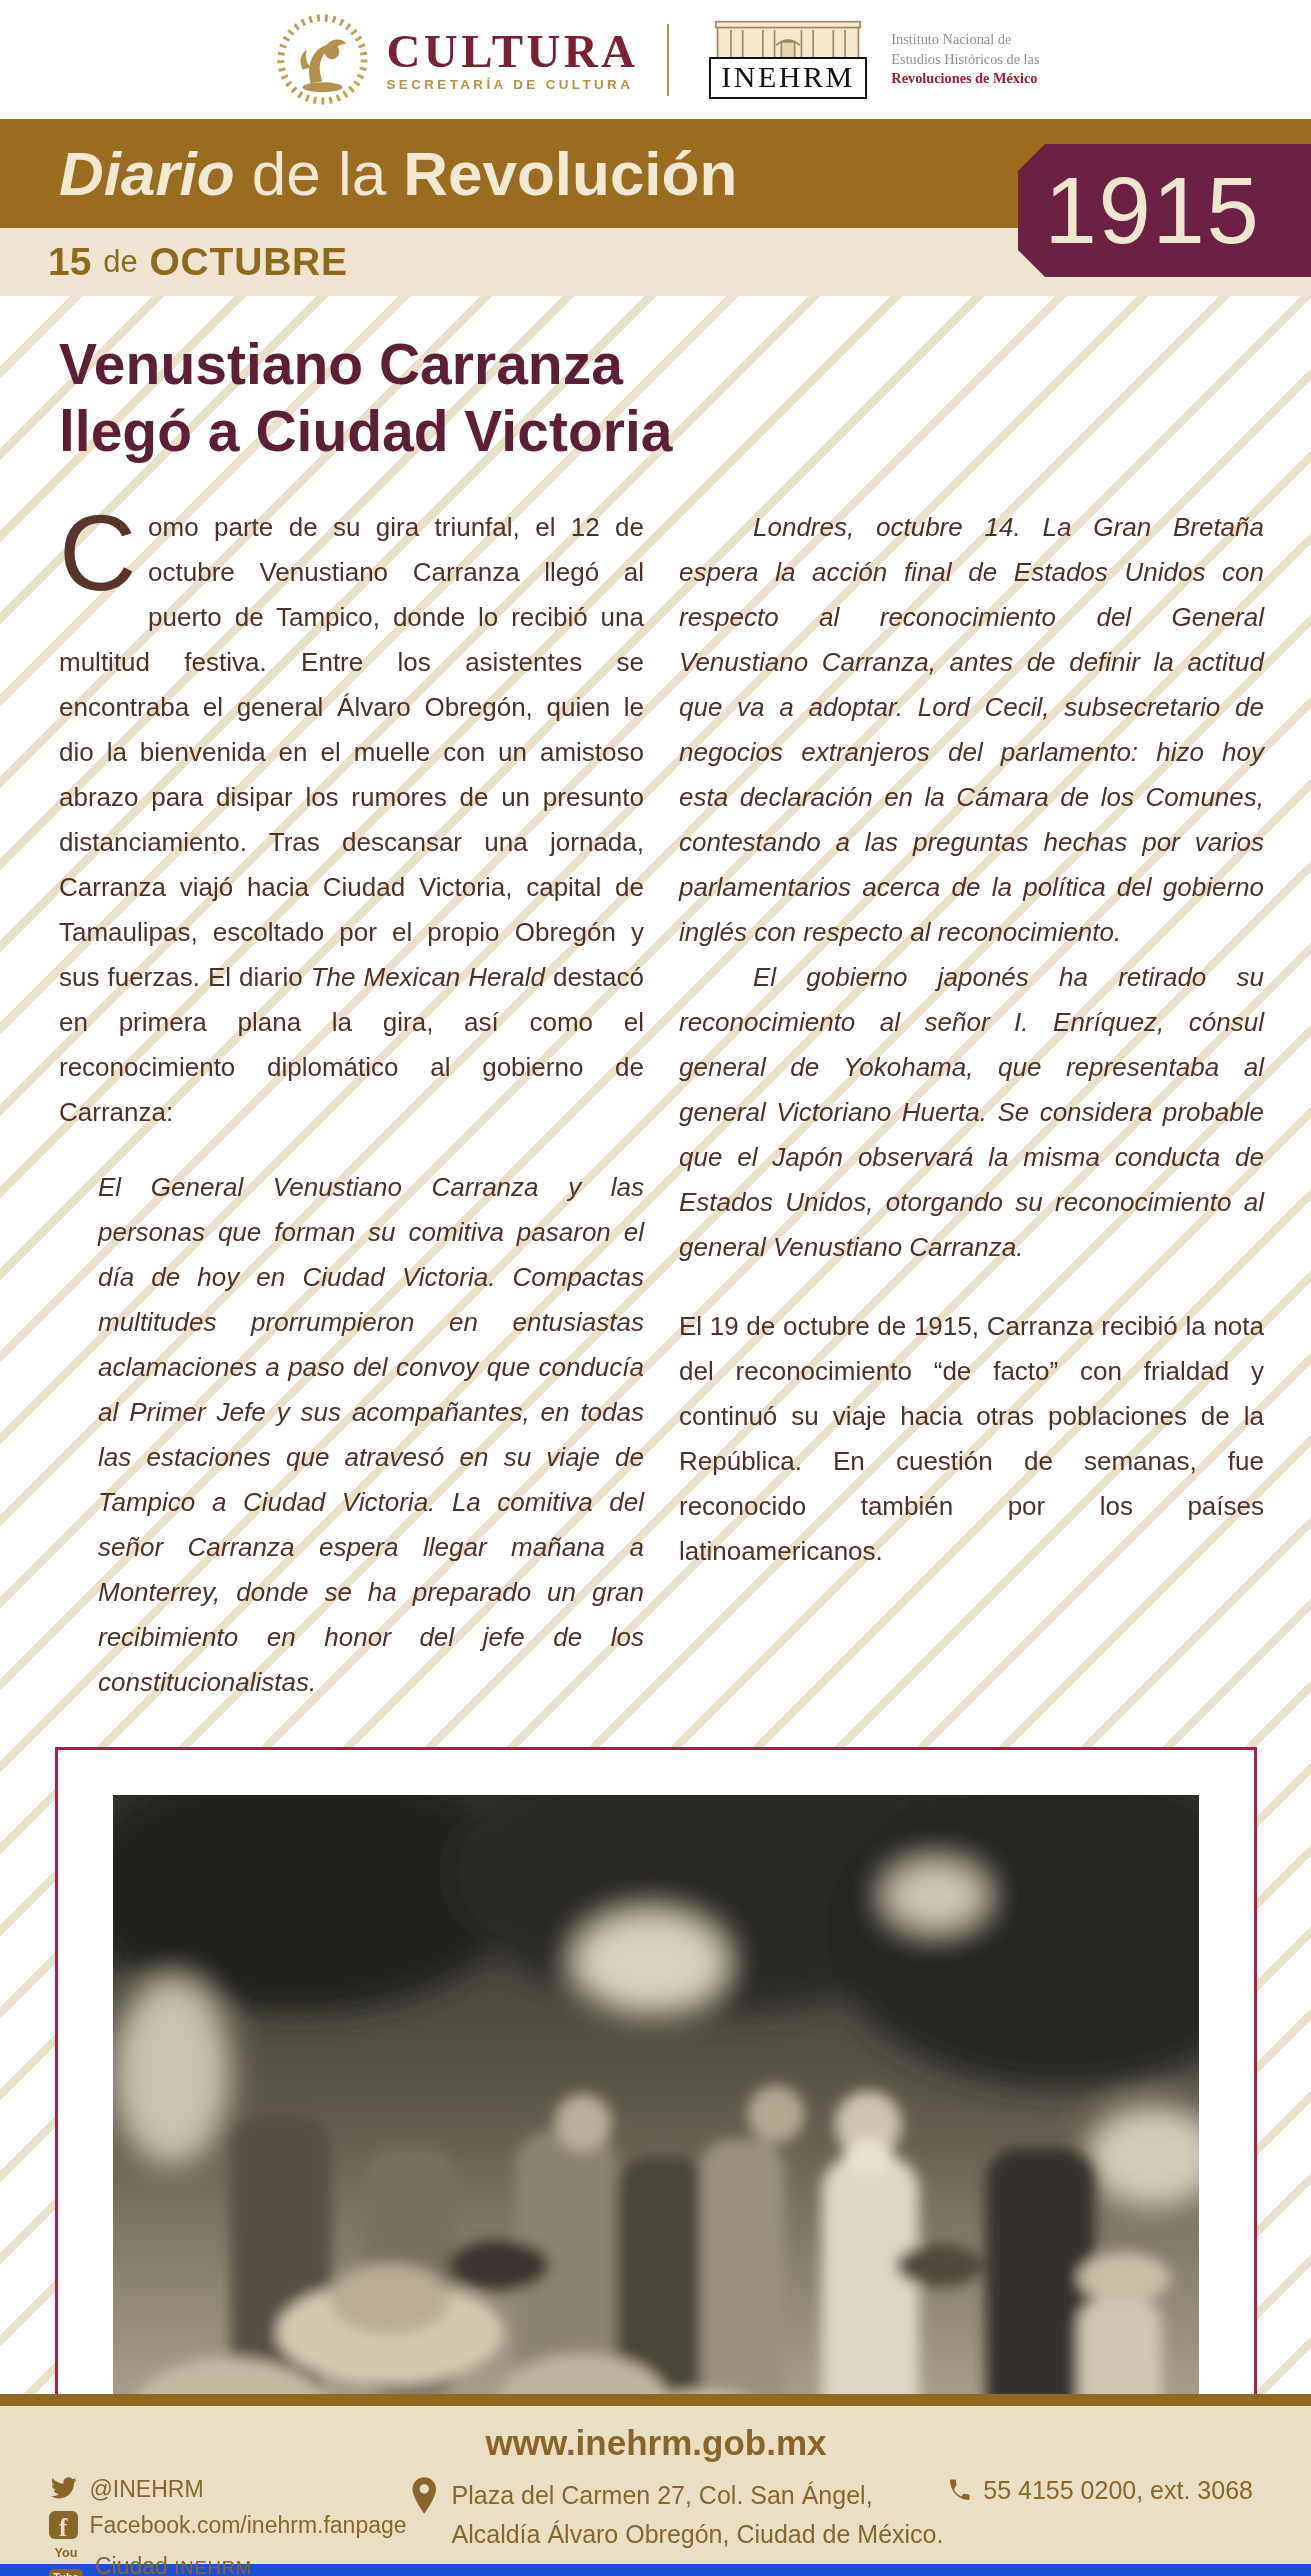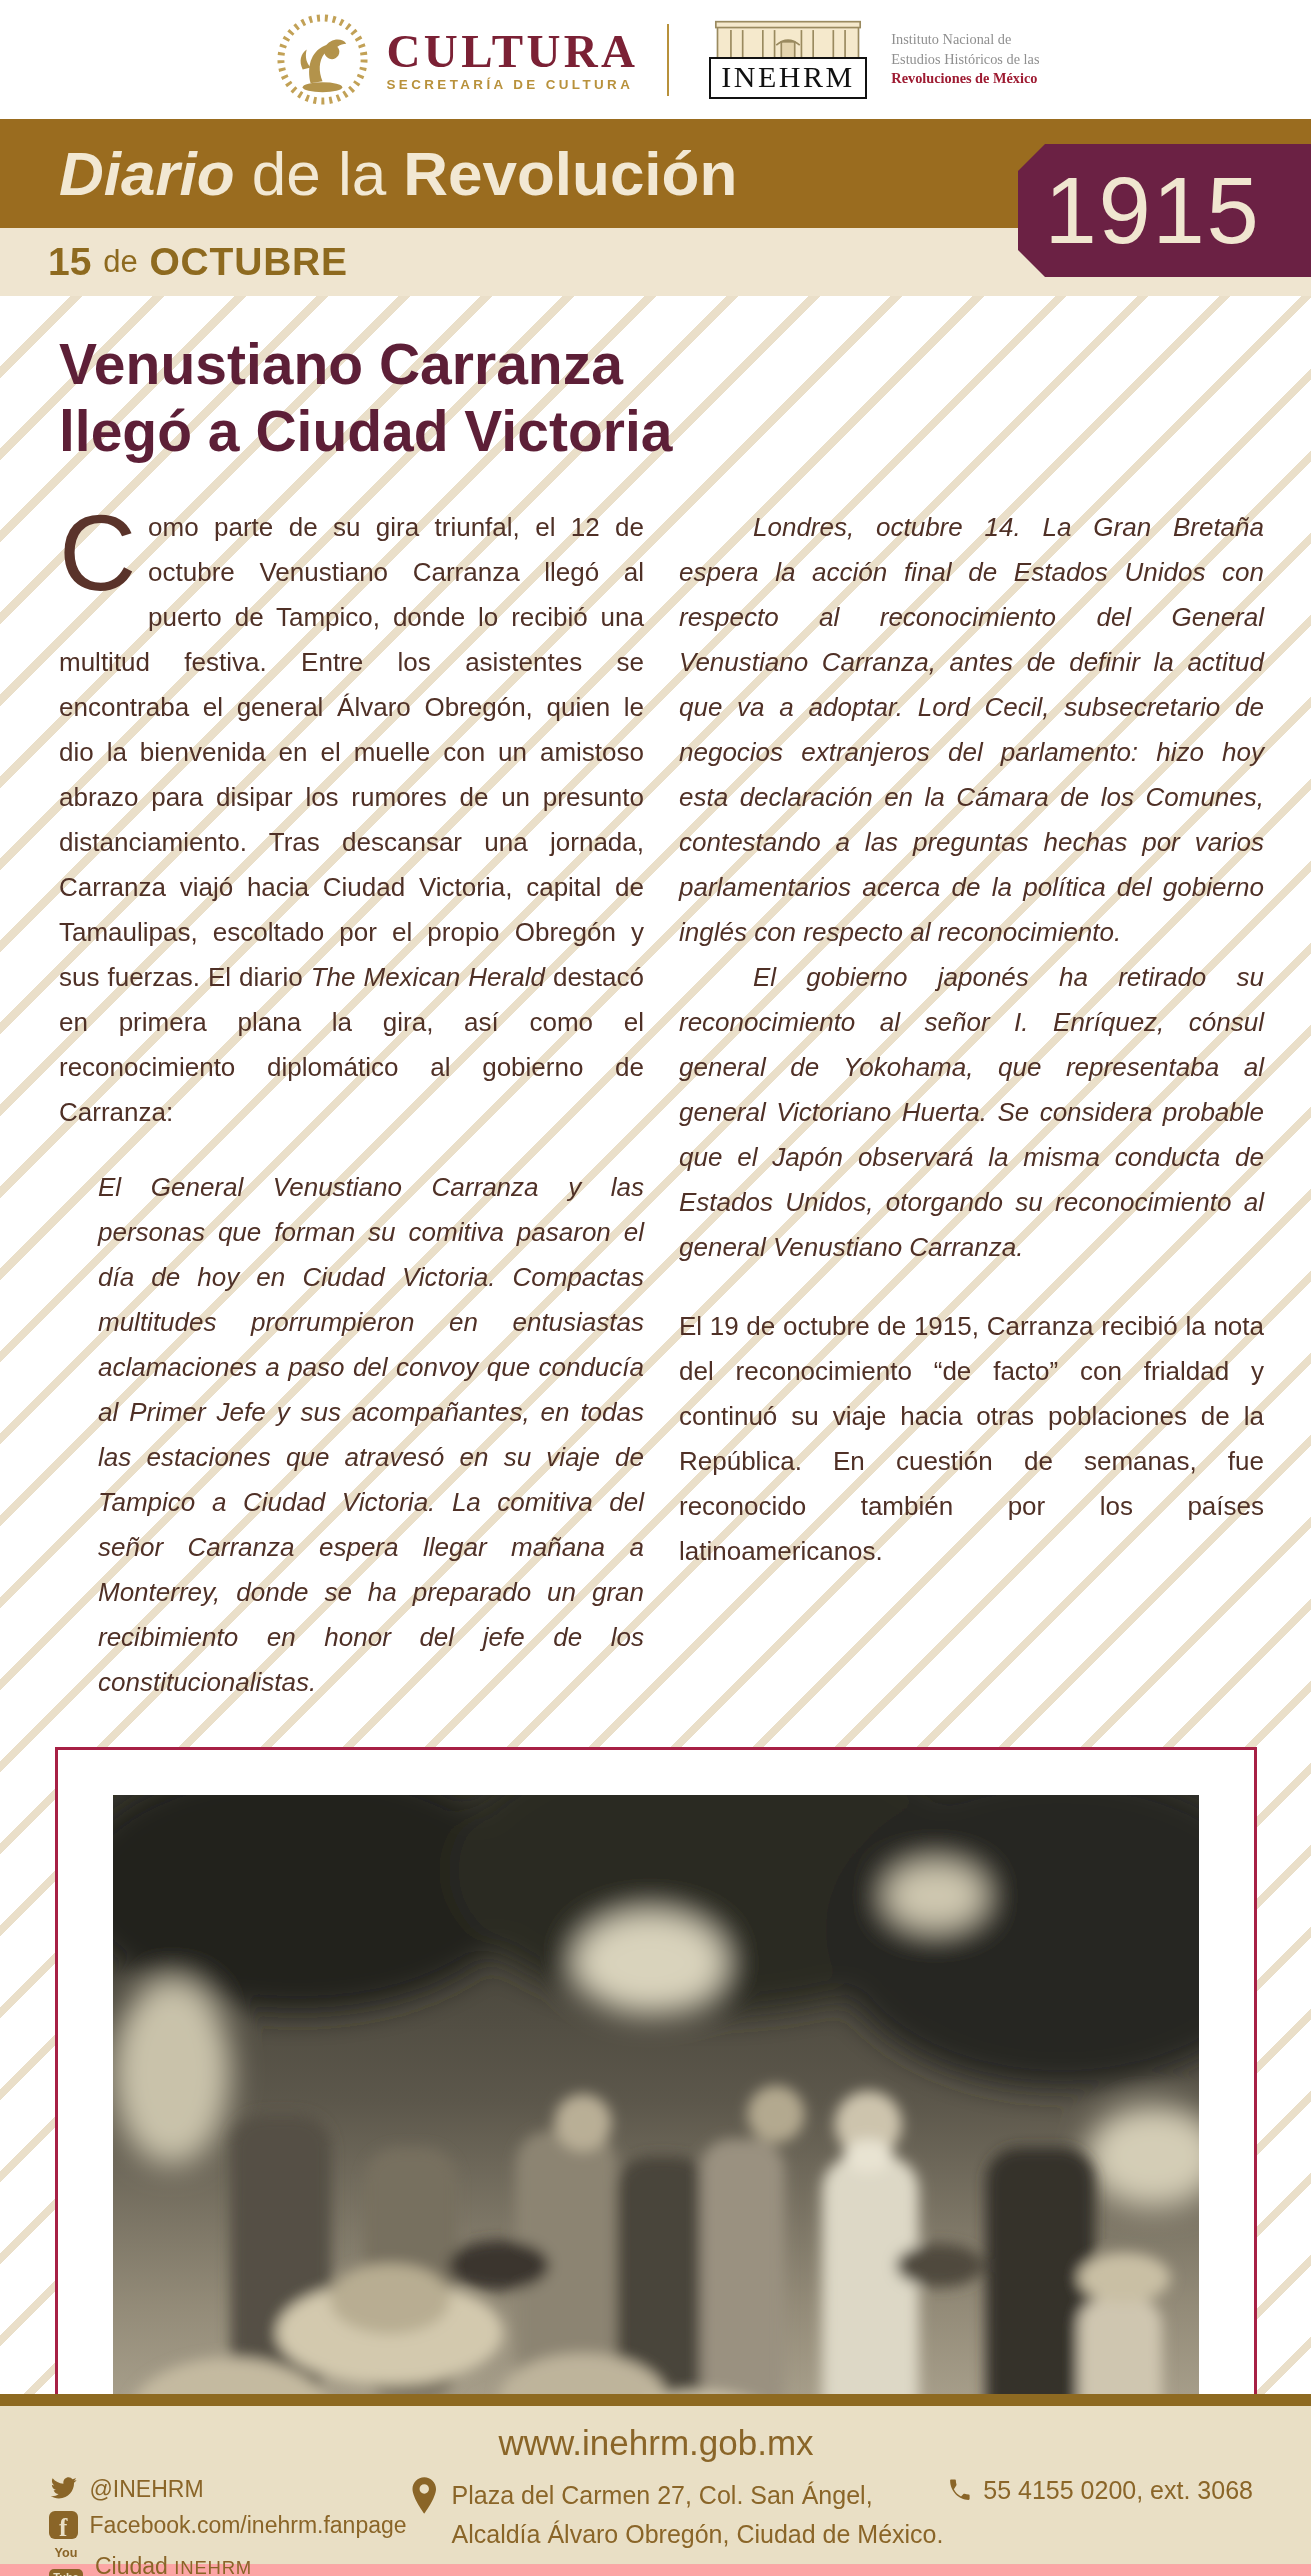--- a/index.html
+++ b/index.html
@@ -1,16 +1,16 @@
 <!DOCTYPE html>
 <html lang="es" style="font-size:13.4px"><head>
 <meta charset="utf-8">
 <style>
   html,body{margin:0;padding:0;background:#ffffff;}
-  .page{position:relative;width:1312px;height:2576px;margin:0 auto;background:#fca5a5;
+  .page{position:relative;width:1312px;height:2576px;margin:0 auto;background:#1d4ed8;
         font-family:"Liberation Sans",sans-serif;overflow:hidden;}
 
   
   .masthead{height:119px;display:flex;align-items:center;justify-content:center;gap:28.5px;background:#ffffff;}
   .gov-logo{display:flex;align-items:center;gap:15px;}
   .coat{width:99px;height:99px;}
   .cultura-block{display:flex;flex-direction:column;align-items:flex-start;}
   .cultura-title{font-family:"Liberation Serif",serif;font-weight:700;font-size:47px;color:#7B2135;letter-spacing:3.4px;line-height:1;}
   .cultura-sub{font-size:13.4px;font-weight:700;color:#B8913B;letter-spacing:3.4px;margin-top:2px;}
   .logo-divider{width:2.5px;height:72px;background:#B8913B;}
@@ -55,21 +55,21 @@
   .closing{margin:34px 0 16px 0;font-style:normal;text-indent:0;}
 
   
   .photo-frame{margin:42px auto 0;width:1196px;height:811px;background:#ffffff;border:3.4px solid #A72045;box-sizing:content-box;}
   .photo{position:relative;width:1086px;height:682px;margin:45px auto 0;background:#6e6a5e;overflow:hidden;}
   .photo svg{display:block;width:100%;height:100%;}
 
   
   .rule{height:11.8px;background:#8E6A21;}
   .footer{height:158px;background:#E9DFC5;color:#8A6528;}
-  .website{padding-top:17px;text-align:center;font-size:35px;font-weight:400;color:#8A6528;}
+  .website{padding-top:17px;text-align:center;font-size:35px;font-weight:700;color:#8A6528;}
   .footer-row{display:flex;justify-content:space-between;align-items:flex-start;padding:13.4px 59px 0 49px;}
   .social{display:flex;flex-direction:column;gap:7.6px;font-size:23px;}
   .social-row{display:flex;align-items:center;gap:12px;}
   .fb-badge{width:28.5px;height:28.5px;background:#8A6528;border-radius:5.9px;color:#E9DFC5;display:flex;align-items:flex-end;justify-content:center;font-family:"Liberation Serif",serif;font-weight:700;font-size:25px;line-height:0.95;overflow:hidden;}
   .yt-badge{display:flex;flex-direction:column;align-items:center;line-height:1;width:34px;}
   .yt-top{font-size:12.6px;font-weight:700;color:#8A6528;}
   .yt-bottom{background:#8A6528;color:#E9DFC5;font-size:11px;font-weight:700;border-radius:5px;padding:2.5px 4.2px;margin-top:10px;}
   .smallcaps{font-size:18.5px;letter-spacing:0.8px;}
   .address{display:flex;align-items:flex-start;gap:13.4px;font-size:25px;line-height:39px;}
   .phone{display:flex;align-items:center;gap:11.8px;font-size:25px;}

